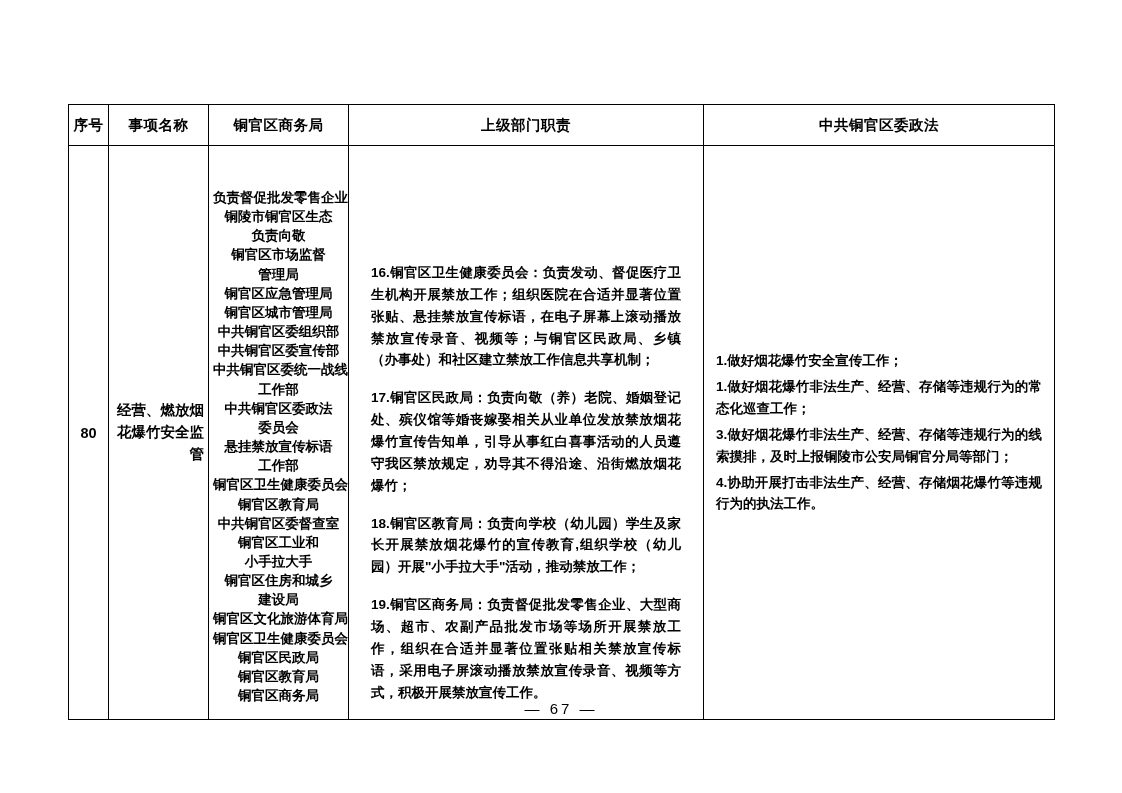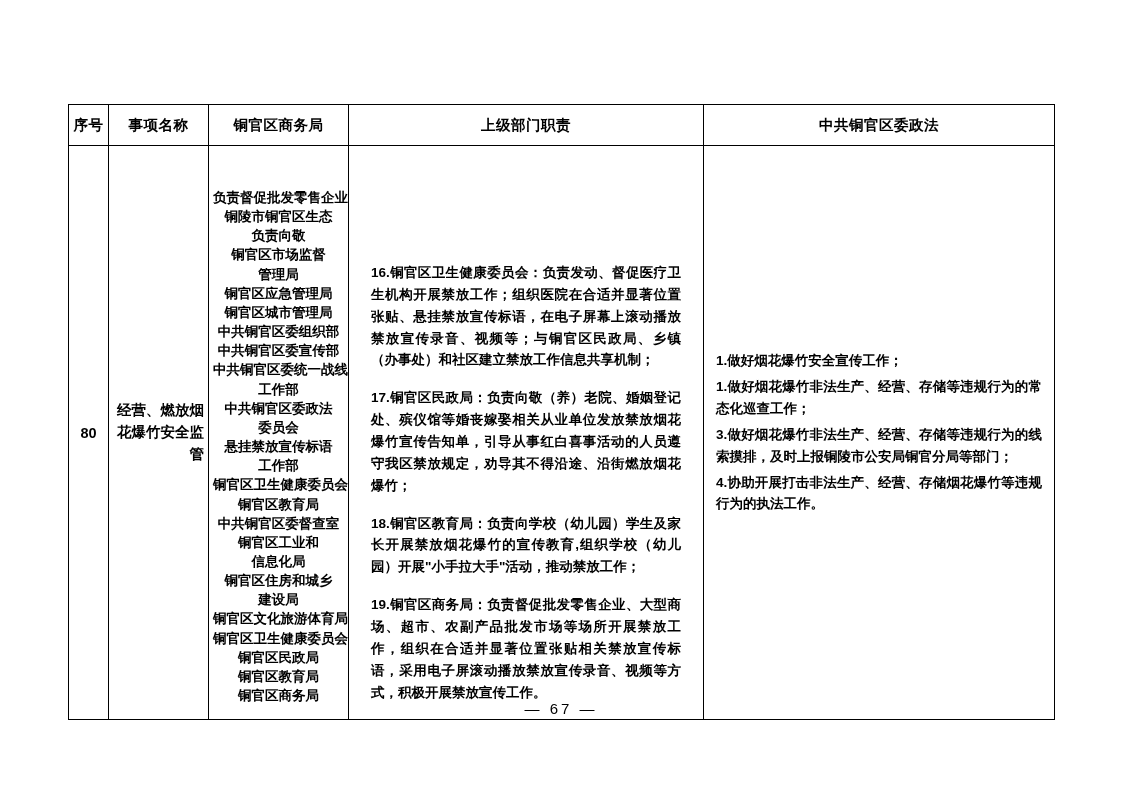--- a/index.html
+++ b/index.html
@@ -144,21 +144,21 @@
           <span class="dept-line">中共铜官区委统一战线</span>
           <span class="dept-line">工作部</span>
           <span class="dept-line">中共铜官区委政法</span>
           <span class="dept-line">委员会</span>
           <span class="dept-line">悬挂禁放宣传标语</span>
           <span class="dept-line">工作部</span>
           <span class="dept-line">铜官区卫生健康委员会</span>
           <span class="dept-line">铜官区教育局</span>
           <span class="dept-line">中共铜官区委督查室</span>
           <span class="dept-line">铜官区工业和</span>
-          <span class="dept-line">信息化局</span>
+          <span class="dept-line">小手拉大手</span>
           <span class="dept-line">铜官区住房和城乡</span>
           <span class="dept-line">建设局</span>
           <span class="dept-line">铜官区文化旅游体育局</span>
           <span class="dept-line">铜官区卫生健康委员会</span>
           <span class="dept-line">铜官区民政局</span>
           <span class="dept-line">铜官区教育局</span>
           <span class="dept-line">铜官区商务局</span>
         </td>
         <td class="cell-duty">
           <div class="duty-inner">

